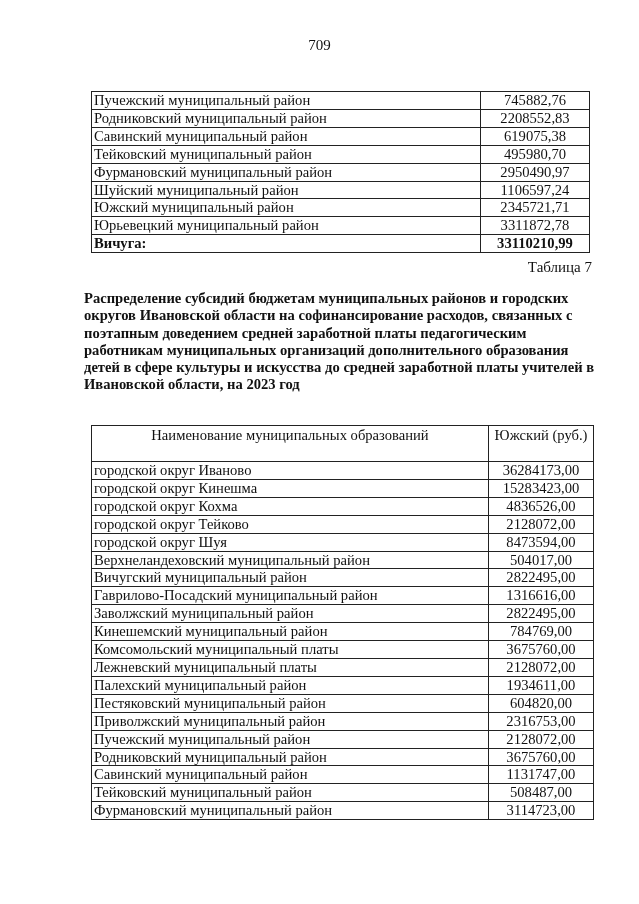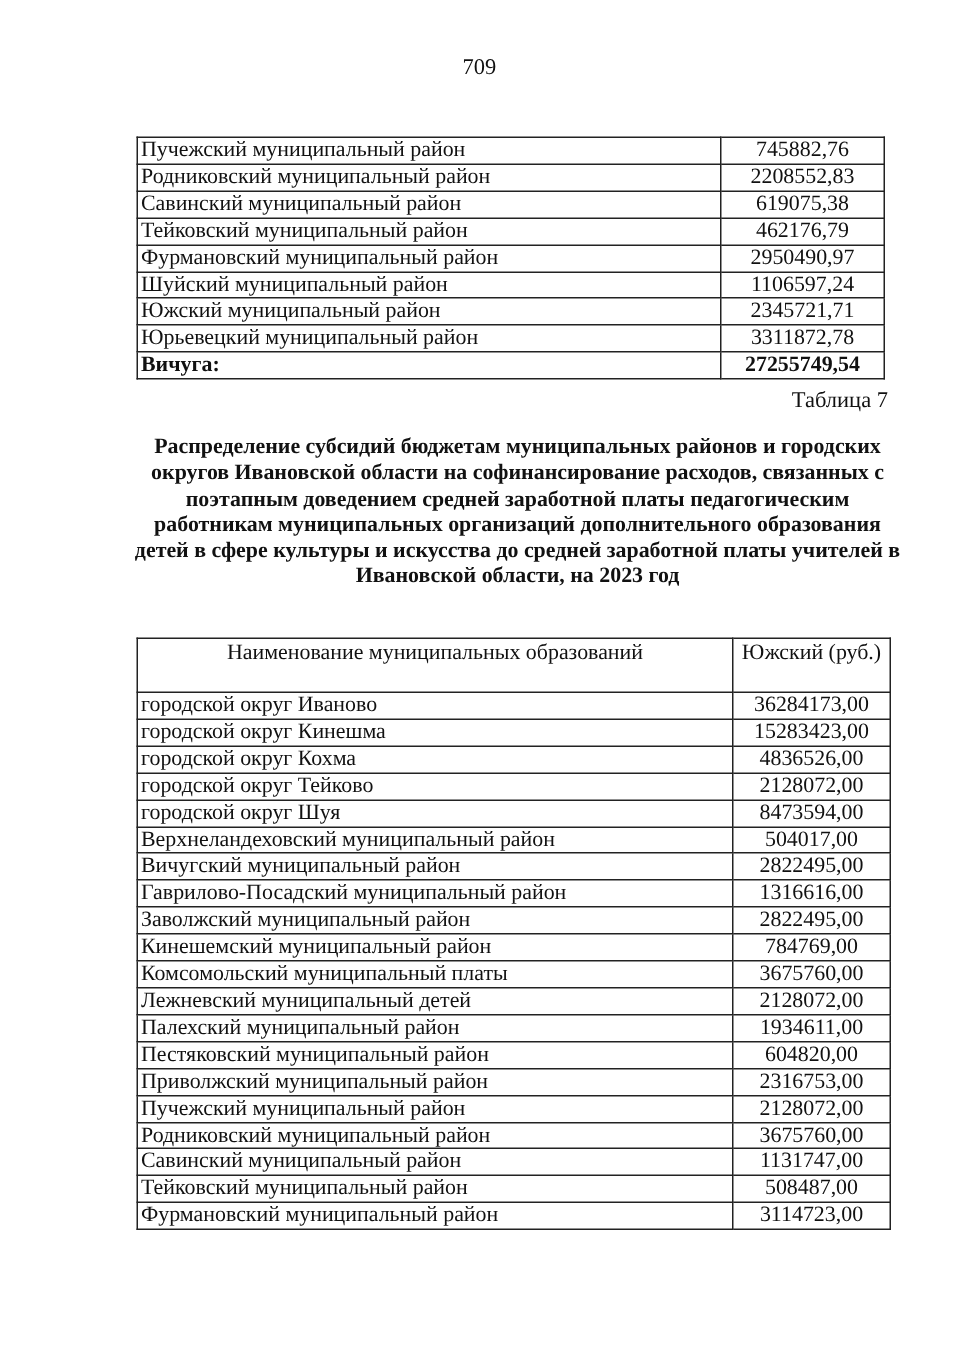--- a/index.html
+++ b/index.html
@@ -18,21 +18,21 @@
   }
   td.num { text-align: center; }
   #table-top { left: 91px; top: 75px; width: 499px; }
   #table-top td.name { width: 384px; }
   #table-top tr.total td { font-weight: bold; }
   .table-label {
     position: absolute; top: 259px; right: 47px; font-size: 15px;
   }
   .title {
     position: absolute; top: 290px; left: 84px; width: 522px;
-    text-align: center; font-weight: bold; font-size: 14.6px; line-height: 17.3px;
+    font-weight: bold; font-size: 14.6px; line-height: 17.3px;
   }
   #table-main { left: 91px; top: 409px; width: 503px; }
   #table-main th { vertical-align: top; height: 34px; padding-top: 1px; text-align: center; }
   #table-main th.name { width: 392px; }
 </style>
 </head>
 <body>
 
 <div class="page-number">709</div>
 
@@ -45,41 +45,41 @@
     <tr>
         <td class="name">Родниковский муниципальный район</td>
         <td class="num">2208552,83</td>
       </tr>
     <tr>
         <td class="name">Савинский муниципальный район</td>
         <td class="num">619075,38</td>
       </tr>
     <tr>
         <td class="name">Тейковский муниципальный район</td>
-        <td class="num">462176,79</td>
+        <td class="num">495980,70</td>
       </tr>
     <tr>
         <td class="name">Фурмановский муниципальный район</td>
         <td class="num">2950490,97</td>
       </tr>
     <tr>
         <td class="name">Шуйский муниципальный район</td>
         <td class="num">1106597,24</td>
       </tr>
     <tr>
         <td class="name">Южский муниципальный район</td>
         <td class="num">2345721,71</td>
       </tr>
     <tr>
         <td class="name">Юрьевецкий муниципальный район</td>
         <td class="num">3311872,78</td>
       </tr>
     <tr class="total">
         <td class="name">Вичуга:</td>
-        <td class="num">27255749,54</td>
+        <td class="num">33110210,99</td>
       </tr>
   </tbody>
 </table>
 
 <div class="table-label">Таблица 7</div>
 
 <div class="title">Распределение субсидий бюджетам муниципальных районов и городских округов Ивановской области на софинансирование расходов, связанных с поэтапным доведением средней заработной платы педагогическим работникам муниципальных организаций дополнительного образования детей в сфере культуры и искусства до средней заработной платы учителей в Ивановской области, на 2023 год</div>
 
 <table id="table-main">
   <thead>
@@ -127,21 +127,21 @@
       </tr>
     <tr>
         <td>Кинешемский муниципальный район</td>
         <td class="num">784769,00</td>
       </tr>
     <tr>
         <td>Комсомольский муниципальный платы</td>
         <td class="num">3675760,00</td>
       </tr>
     <tr>
-        <td>Лежневский муниципальный детей</td>
+        <td>Лежневский муниципальный платы</td>
         <td class="num">2128072,00</td>
       </tr>
     <tr>
         <td>Палехский муниципальный район</td>
         <td class="num">1934611,00</td>
       </tr>
     <tr>
         <td>Пестяковский муниципальный район</td>
         <td class="num">604820,00</td>
       </tr>

